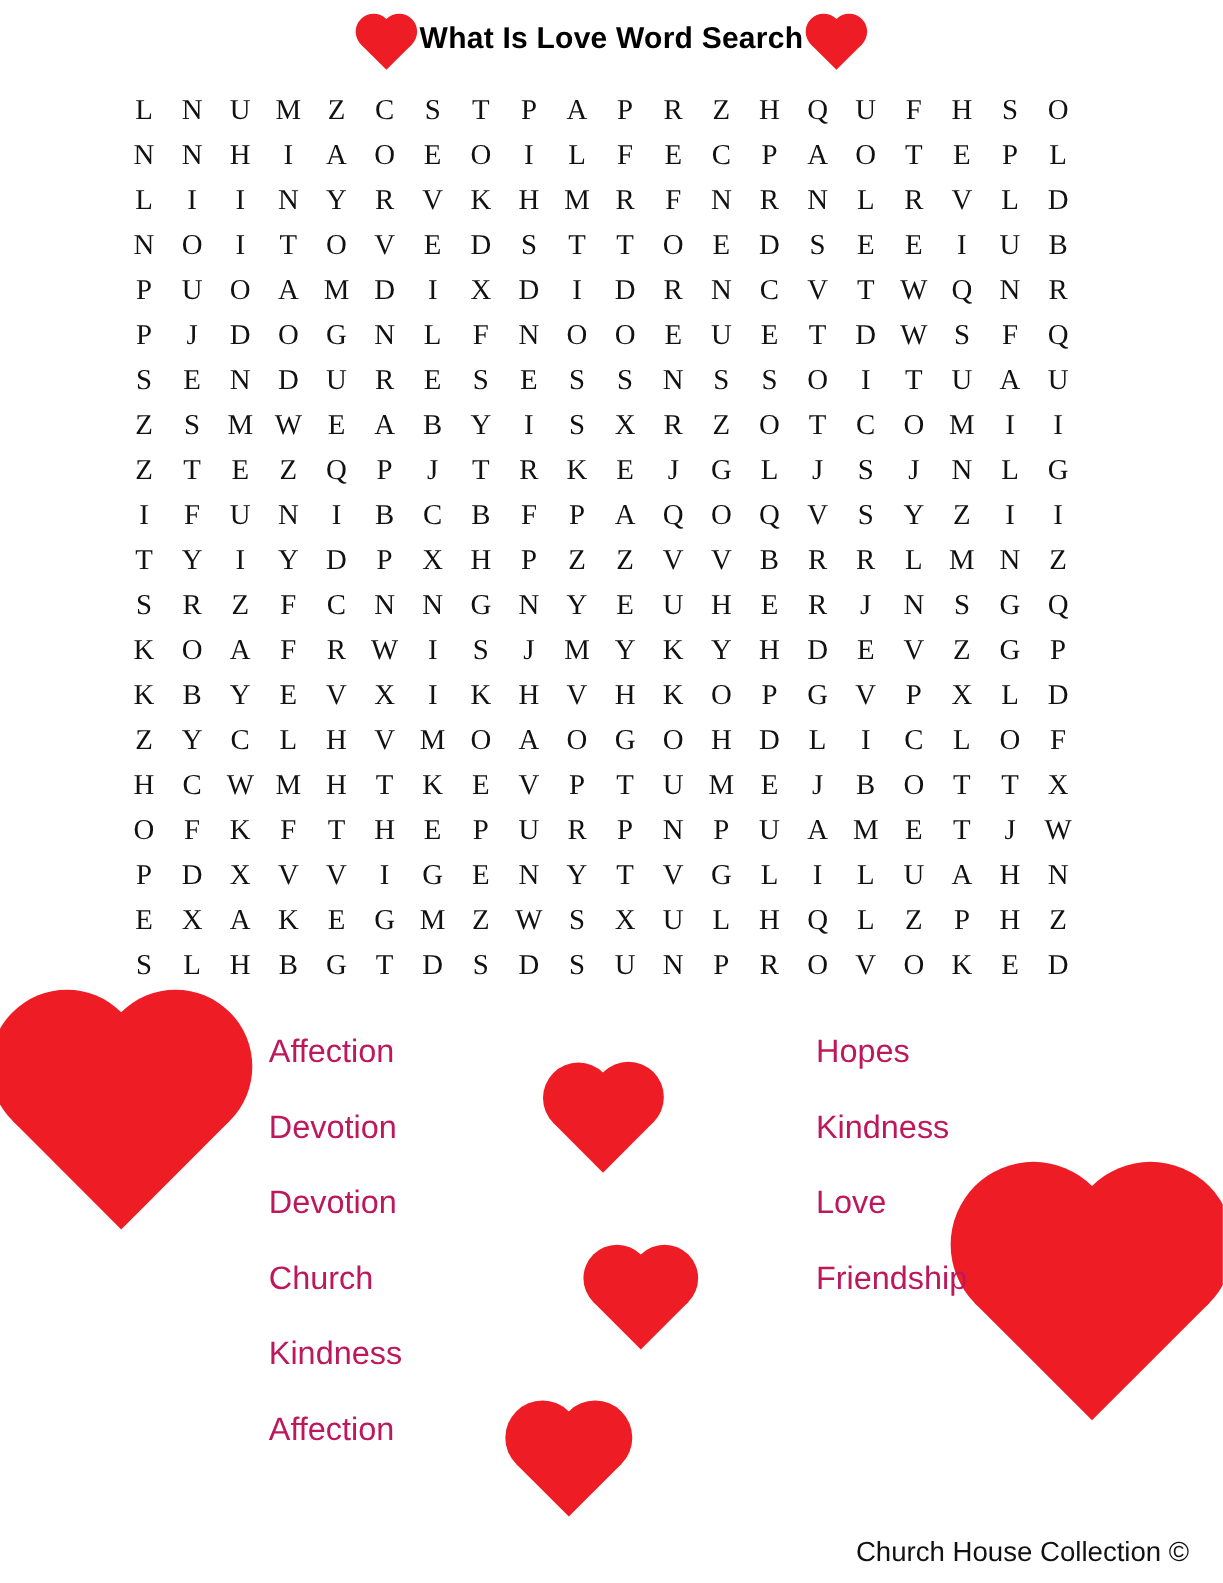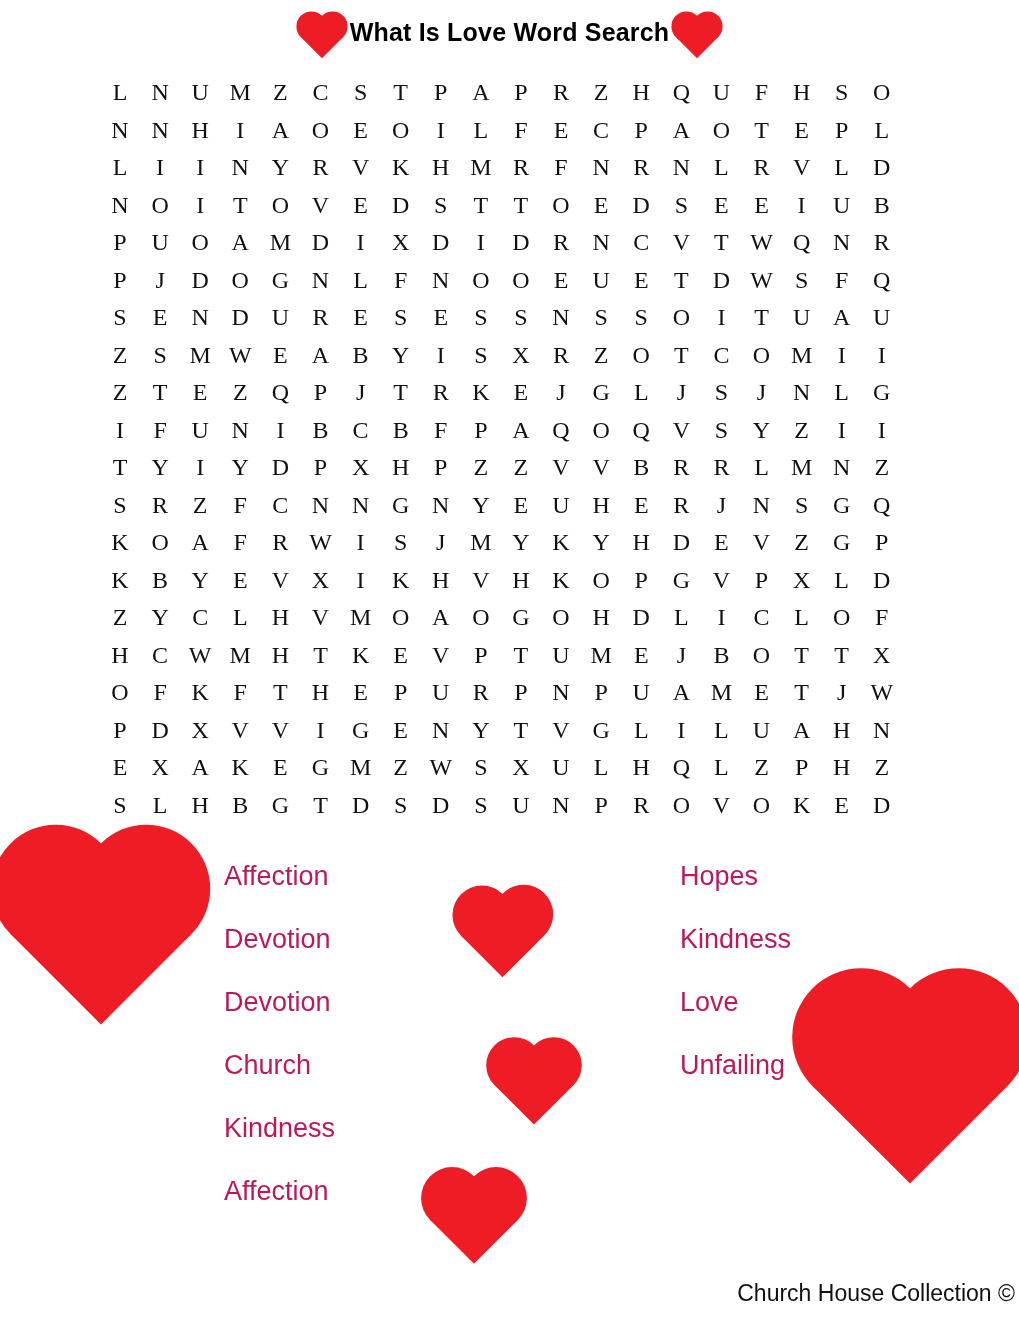--- a/index.html
+++ b/index.html
@@ -107,21 +107,21 @@
   .word-item {
     font-size: 27px;
     line-height: 63px;
     color: #be185d;
     white-space: nowrap;
   }
 
   
   #footer {
     position: absolute;
-    right: 4px;
+    right: 28px;
     bottom: 12px;
     font-size: 23px;
     color: #111;
     white-space: nowrap;
   }
 
   
   .deco-heart { position: absolute; }
 </style>
 </head>
@@ -605,16 +605,16 @@
     <div class="word-item">Devotion</div>
     <div class="word-item">Devotion</div>
     <div class="word-item">Church</div>
     <div class="word-item">Kindness</div>
     <div class="word-item">Affection</div>
   </div>
 <div id="word-col-right">
     <div class="word-item">Hopes</div>
     <div class="word-item">Kindness</div>
     <div class="word-item">Love</div>
-    <div class="word-item">Unfailing</div>
+    <div class="word-item">Friendship</div>
   </div>
 
 <div id="footer">Church House Collection ©</div>
 
 </body></html>

